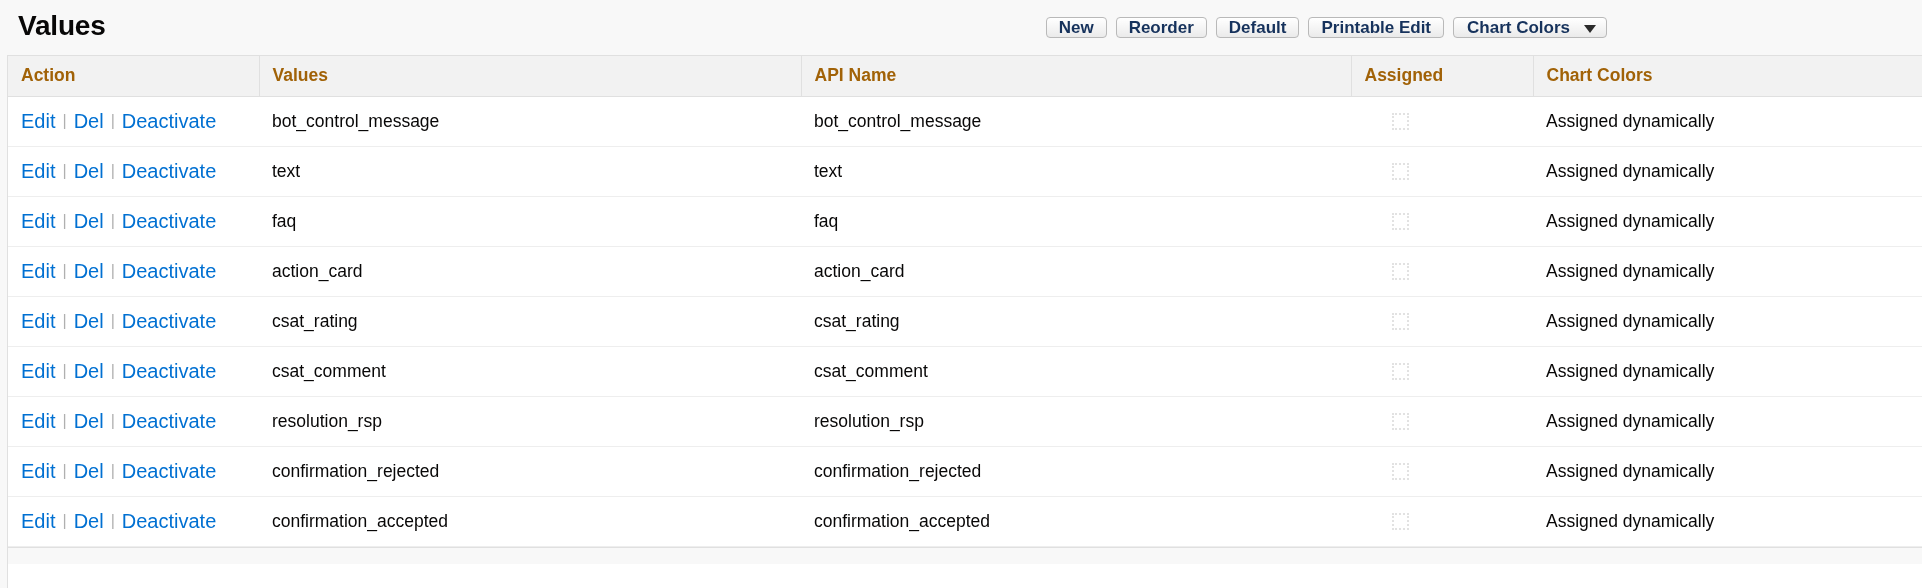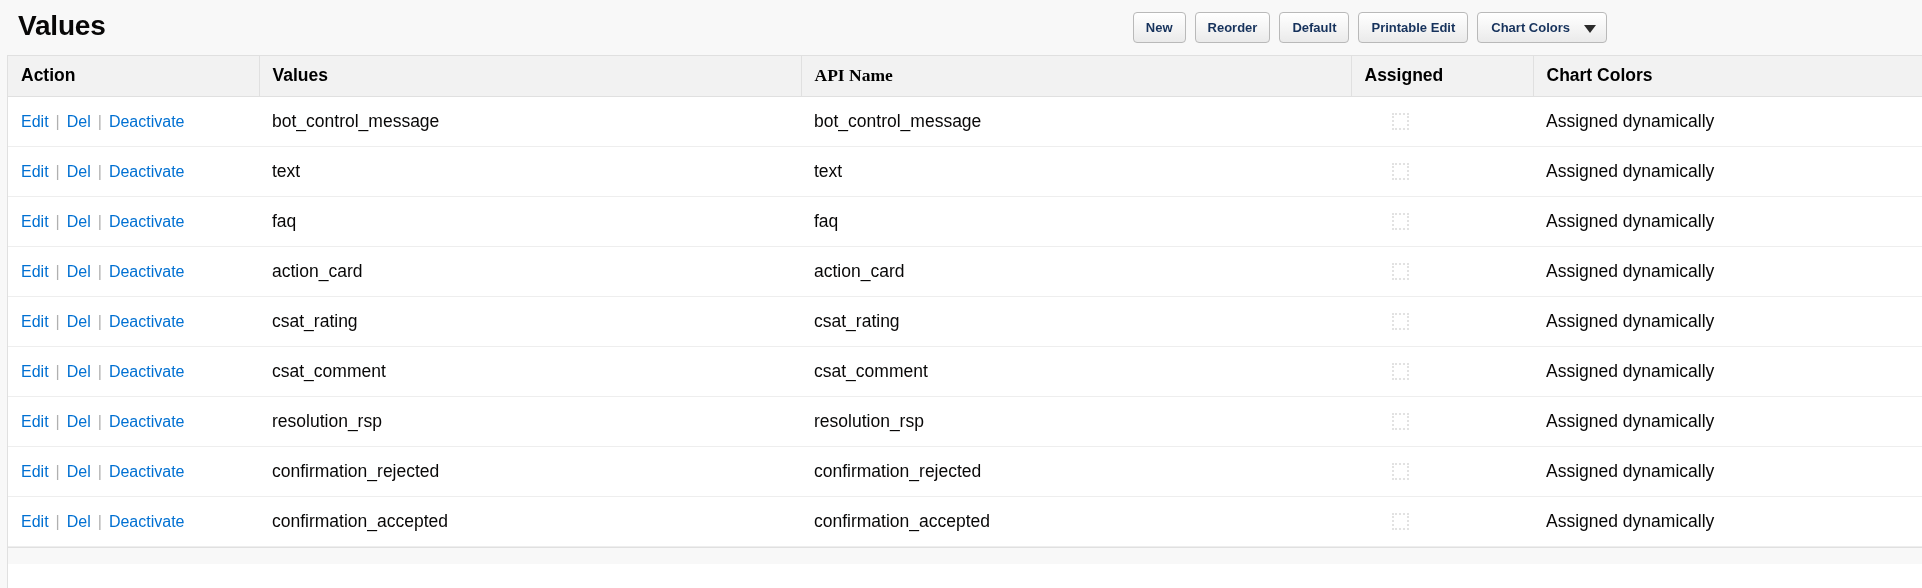--- a/index.html
+++ b/index.html
@@ -44,24 +44,24 @@
     display: flex;
     align-items: center;
     gap: 9px;
     padding-right: 305px;
   }
 
   .btn {
     display: inline-flex;
     align-items: center;
     justify-content: center;
-    height: 31px;
+    height: 21px;
     padding: 0 12px;
     box-sizing: border-box;
-    font-size: 13px;
+    font-size: 17px;
     font-weight: bold;
     color: #16325c;
     background: linear-gradient(to bottom, #ffffff 0%, #f4f4f4 55%, #eaeaea 100%);
     border: 1px solid #b9b9b9;
     border-radius: 4px;
     cursor: pointer;
     white-space: nowrap;
     box-shadow: 0 1px 0 rgba(255,255,255,0.65) inset;
     font-family: "Liberation Sans", sans-serif;
   }
@@ -101,33 +101,33 @@
     table-layout: fixed;
     font-size: 17.5px;
     color: #080707;
   }
 
   table.values-table thead th {
     background: #f2f2f2;
     text-align: left;
     font-weight: bold;
     font-size: 17.5px;
-    color: #000000;
+    color: #a16207;
     height: 40px;
     padding: 0 0 0 13px;
     border-bottom: 1px solid #e0e0e0;
     border-right: 1px solid #e0e0e0;
     box-sizing: border-box;
     white-space: nowrap;
   }
   table.values-table thead th:last-child { border-right: none; }
 
   th.col-action   { width: 251px; }
   th.col-values   { width: 542px; }
-  th.col-api      { width: 550px; font-family: Liberation Serif, serif; }
+  th.col-api      { width: 550px; }
   th.col-default  { width: 182px; text-align: right; padding-right: 32px; }
   th.col-chart    { width: auto; padding-left: 15px; }
 
   table.values-table tbody td {
     height: 50px;
     padding: 0 0 0 13px;
     border-bottom: 1px solid #eeeeee;
     box-sizing: border-box;
     vertical-align: middle;
     background: #ffffff;
@@ -141,21 +141,21 @@
 
   .action-links {
     display: inline-flex;
     align-items: center;
     white-space: nowrap;
   }
 
   .action-links a {
     color: #0070d2;
     text-decoration: none;
-    font-size: 16px;
+    font-size: 20px;
     text-align: center;
   }
 
   .sep {
     color: #b0b0b0;
     padding: 0 7px;
     font-size: 16px;
     user-select: none;
   }
 

